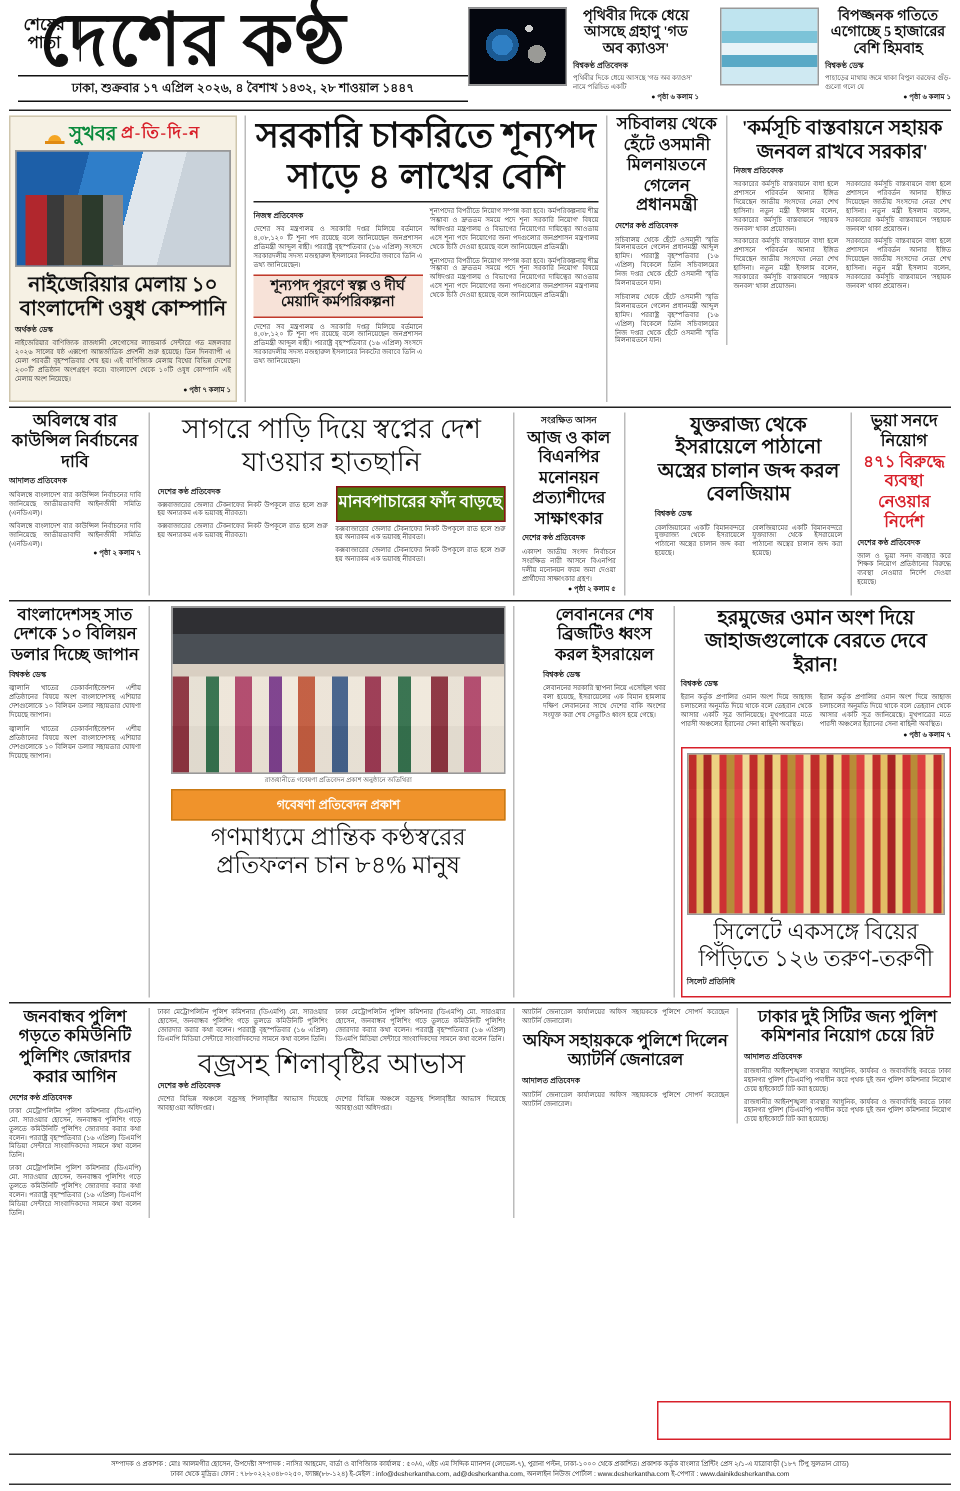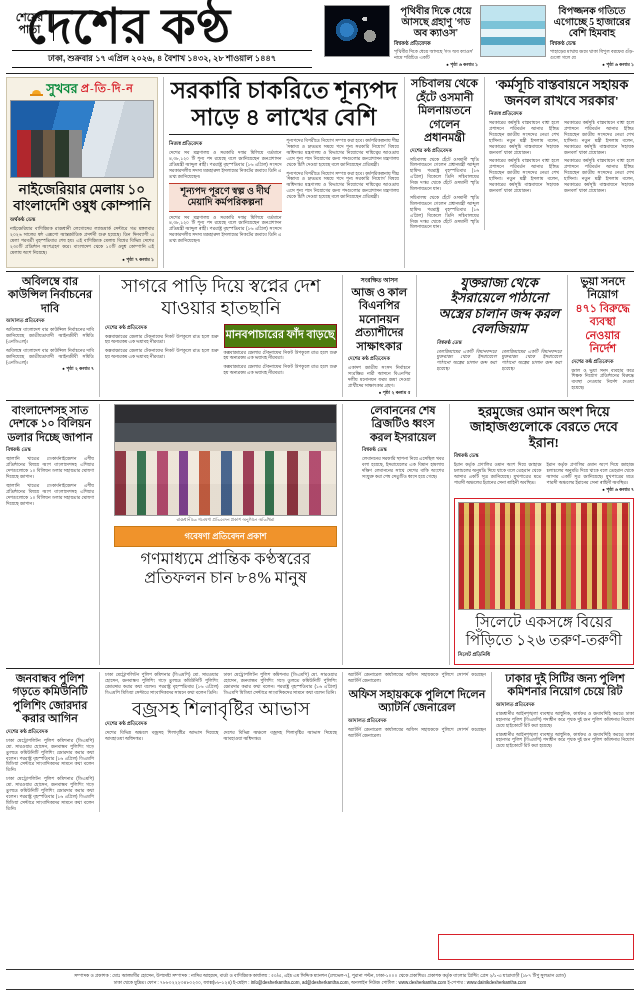--- a/index.html
+++ b/index.html
@@ -24,21 +24,21 @@
   .paper-title {
     margin-left: 20px; font-family: "Liberation Serif", "DejaVu Serif", serif;
     font-weight: bold; font-size: 49px; line-height: 40px; letter-spacing: .5px;
     white-space: nowrap;
   }
   .dateline {
     margin-top: 3px; border-top: 1.2px solid #111; border-bottom: 1.2px solid #111;
     font-size: 8.2px; text-align: center; padding: 1.5px 0; font-weight: bold;
     width: 300px; margin-left: 6px;
   }
-  .teasers { display: flex; gap: 2px; flex: 1; }
+  .teasers { display: flex; gap: 14px; flex: 1; }
   .teaser { display: flex; gap: 4px; width: 154px; }
   .teaser-photo { width: 66px; height: 52px; border: .6px solid #999; flex: none; }
   .ph-space {
     background:
       radial-gradient(circle at 34% 48%, #2f7fc4 0 7px, #1b5a93 7px 11px, transparent 11px),
       radial-gradient(circle at 70% 60%, #9a9a96 0 6px, transparent 6px),
       radial-gradient(circle at 62% 26%, #cfcfcf 0 2.5px, transparent 2.5px),
       #05070f;
   }
   .ph-glacier {
@@ -302,21 +302,21 @@
 
     <div class="col vrule" style="flex:1; padding-left:5px;">
       <div class="colwrap">
         <div class="cc">
           <div style="font-size:6px;text-align:center;font-weight:bold">সংরক্ষিত আসন</div>
           <div class="h3">আজ ও কাল বিএনপির মনোনয়ন প্রত্যাশীদের সাক্ষাৎকার</div>
           <div class="byline">দেশের কণ্ঠ প্রতিবেদক</div>
           <div class="bd">একাদশ জাতীয় সংসদ নির্বাচনে সংরক্ষিত নারী আসনে বিএনপির দলীয় মনোনয়ন ফরম জমা দেওয়া প্রার্থীদের সাক্ষাৎকার গ্রহণ।</div>
           <div class="pageref">● পৃষ্ঠা ২ কলাম ৫</div>
         </div>
-        <div class="cc vrule" style="flex:2; padding-left:20px;font-style:italic;">
+        <div class="cc vrule" style="flex:2; padding-left:20px;">
           <div class="h2">যুক্তরাজ্য থেকে ইসরায়েলে পাঠানো অস্ত্রের চালান জব্দ করল বেলজিয়াম</div>
           <div class="byline">বিশ্বকণ্ঠ ডেস্ক</div>
           <div class="colwrap">
             <div class="cc">
                 <div class="bd">বেলজিয়ামের একটি বিমানবন্দরে যুক্তরাজ্য থেকে ইসরায়েলে পাঠানো অস্ত্রের চালান জব্দ করা হয়েছে।</div>
               </div>
             <div class="cc">
                 <div class="bd">বেলজিয়ামের একটি বিমানবন্দরে যুক্তরাজ্য থেকে ইসরায়েলে পাঠানো অস্ত্রের চালান জব্দ করা হয়েছে।</div>
               </div>
           </div>

